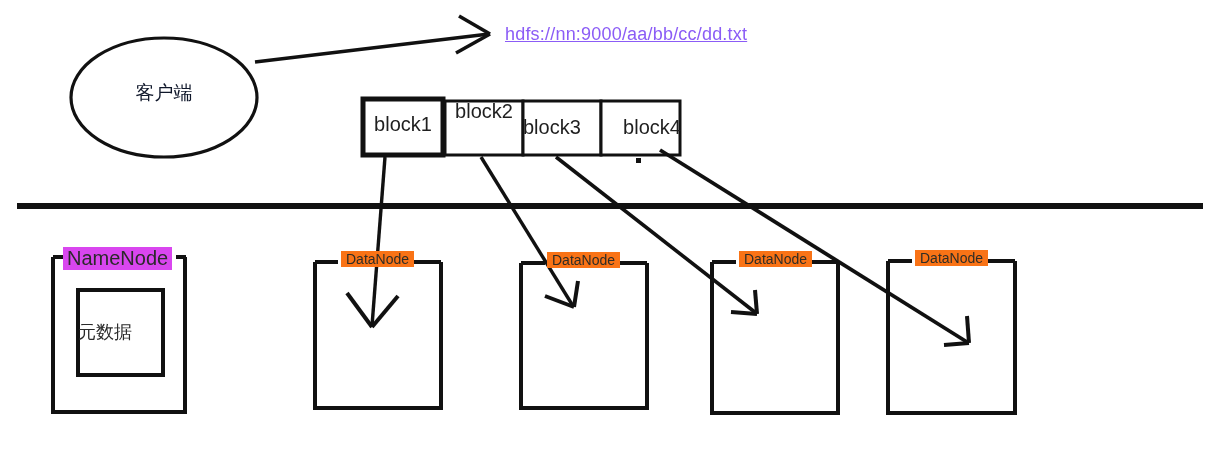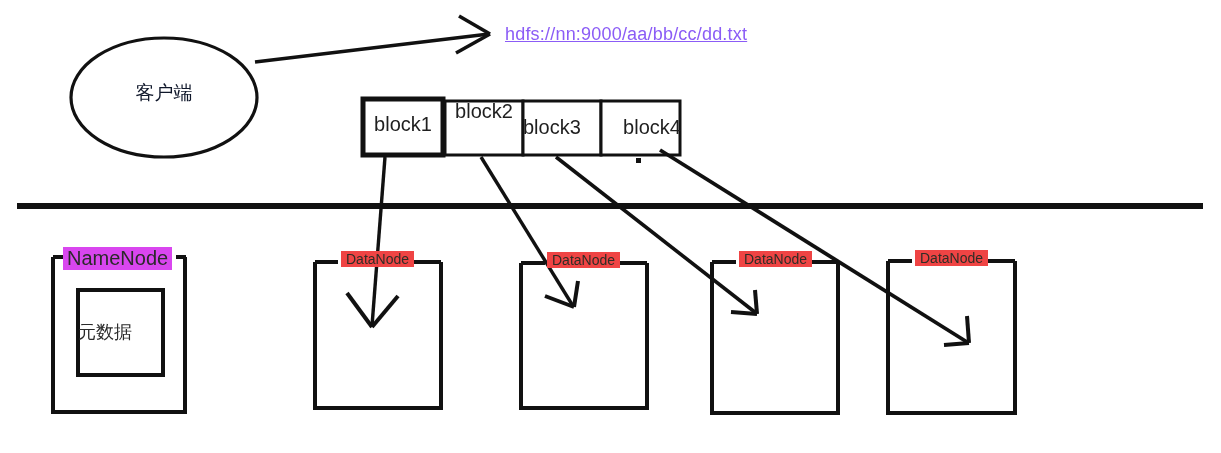--- a/index.html
+++ b/index.html
@@ -62,21 +62,21 @@
   .metadata-label {
     left: 78px;
     top: 320px;
     width: 85px;
     text-align: left;
     font-size: 18px;
     color: #2a2a2a;
   }
   .datanode-label {
     font-size: 14px;
-    background: #ef4444;
+    background: #f97316;
     padding: 0 5px;
     color: #2f2d26;
   }
   .watermark {
     position: absolute;
     left: 903px;
     top: 374px;
     font-size: 33px;
     color: #e3e3e3;
     white-space: nowrap;

